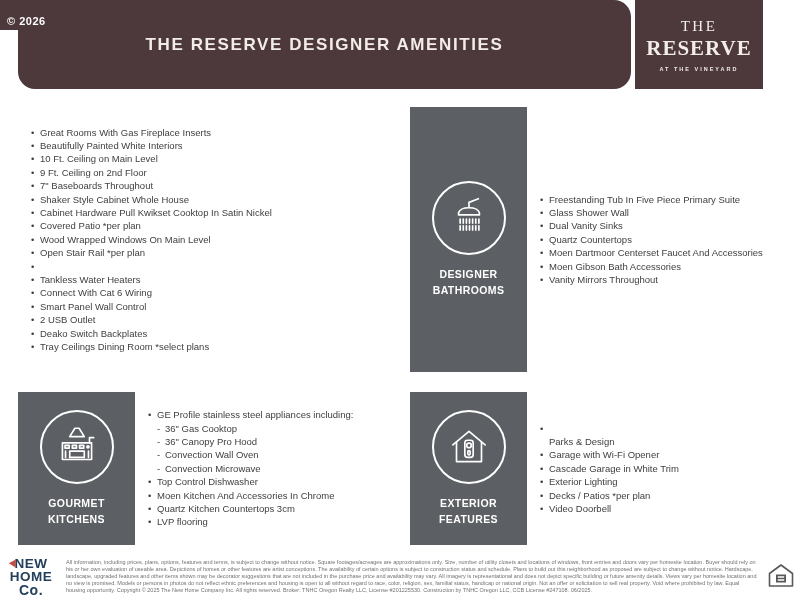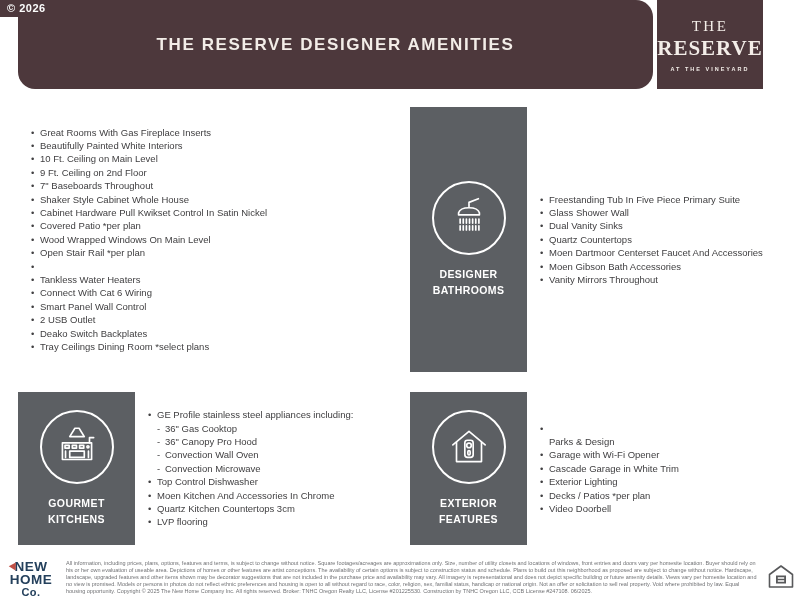--- a/index.html
+++ b/index.html
@@ -3,28 +3,28 @@
 <meta charset="utf-8">
 <style>
   html,body{margin:0;padding:0;}
   body{
     width:800px;height:600px;position:relative;background:#ffffff;
     font-family:"Liberation Sans",sans-serif;overflow:hidden;
   }
   
   .copybadge{
     position:absolute;left:0;top:0;z-index:6;background:#4d383c;color:#fdfdfd;
-    font-size:11px;font-weight:bold;padding:2px 10px 3px 7px;letter-spacing:.5px;
+    font-size:11px;font-weight:bold;padding:15px 10px 3px 7px;letter-spacing:.5px;
   }
   
   .header{position:absolute;left:18px;top:0;width:745px;height:89px;display:flex;gap:4px;}
   .titlebar{flex:1;background:#4d383c;display:flex;align-items:center;justify-content:center;border-radius:17px;}
   .title{color:#f3ede8;font-size:17px;font-weight:bold;letter-spacing:1.6px;}
   .logobox{
-    width:106px;background:#4d383c;color:#f3ede8;display:flex;flex-direction:column;
+    width:128px;background:#4d383c;color:#f3ede8;display:flex;flex-direction:column;
     align-items:center;justify-content:center;text-align:center;
   }
   .logo-the{font-family:"Liberation Serif",serif;font-size:15px;letter-spacing:2.5px;font-weight:normal;}
   .logo-reserve{font-family:"Liberation Serif",serif;font-size:21px;letter-spacing:1px;margin-top:1px;font-weight:bold;}
   .logo-sub{font-size:5.5px;letter-spacing:2px;font-weight:bold;margin-top:5px;}
   
   .content{
     position:absolute;left:18px;top:107px;width:777px;display:grid;
     grid-template-columns:382px 385px;column-gap:10px;
     grid-template-rows:265px 153px;row-gap:20px;
@@ -51,21 +51,21 @@
   
   .footer{position:absolute;left:5px;bottom:3px;width:790px;display:flex;align-items:center;}
   .nhc-logo{width:52px;flex-shrink:0;text-align:center;color:#24405c;font-weight:bold;line-height:.95;position:relative;}
   .nhc-new{font-size:13.5px;letter-spacing:.5px;position:relative;display:inline-block;}
   .nhc-accent{
     position:absolute;left:-5px;top:1px;width:0;height:0;
     border-left:4px solid transparent;border-right:4px solid transparent;
     border-bottom:7px solid #c05046;transform:rotate(32deg);
   }
   .nhc-home{font-size:13.5px;letter-spacing:.5px;}
-  .nhc-co{font-size:11px;letter-spacing:.5px;}
+  .nhc-co{font-size:14px;letter-spacing:.5px;}
   .disclaimer{flex:1;font-size:5.5px;line-height:7px;color:#717275;padding:0 9px;}
   .eho{width:28px;height:28px;flex-shrink:0;}
 </style>
 </head>
 <body>
 
 <div class="copybadge">© 2026</div>
 
 <div class="header">
   <div class="titlebar">
@@ -101,21 +101,21 @@
         <div class="li bullet">
           <span class="b">•</span>
           <span class="t">7" Baseboards Throughout</span>
         </div>
         <div class="li bullet">
           <span class="b">•</span>
           <span class="t">Shaker Style Cabinet Whole House</span>
         </div>
         <div class="li bullet">
           <span class="b">•</span>
-          <span class="t">Cabinet Hardware Pull Kwikset Control In Satin Nickel</span>
+          <span class="t">Cabinet Hardware Pull Kwikset Cooktop In Satin Nickel</span>
         </div>
         <div class="li bullet">
           <span class="b">•</span>
           <span class="t">Covered Patio *per plan</span>
         </div>
         <div class="li bullet">
           <span class="b">•</span>
           <span class="t">Wood Wrapped Windows On Main Level</span>
         </div>
         <div class="li bullet">

